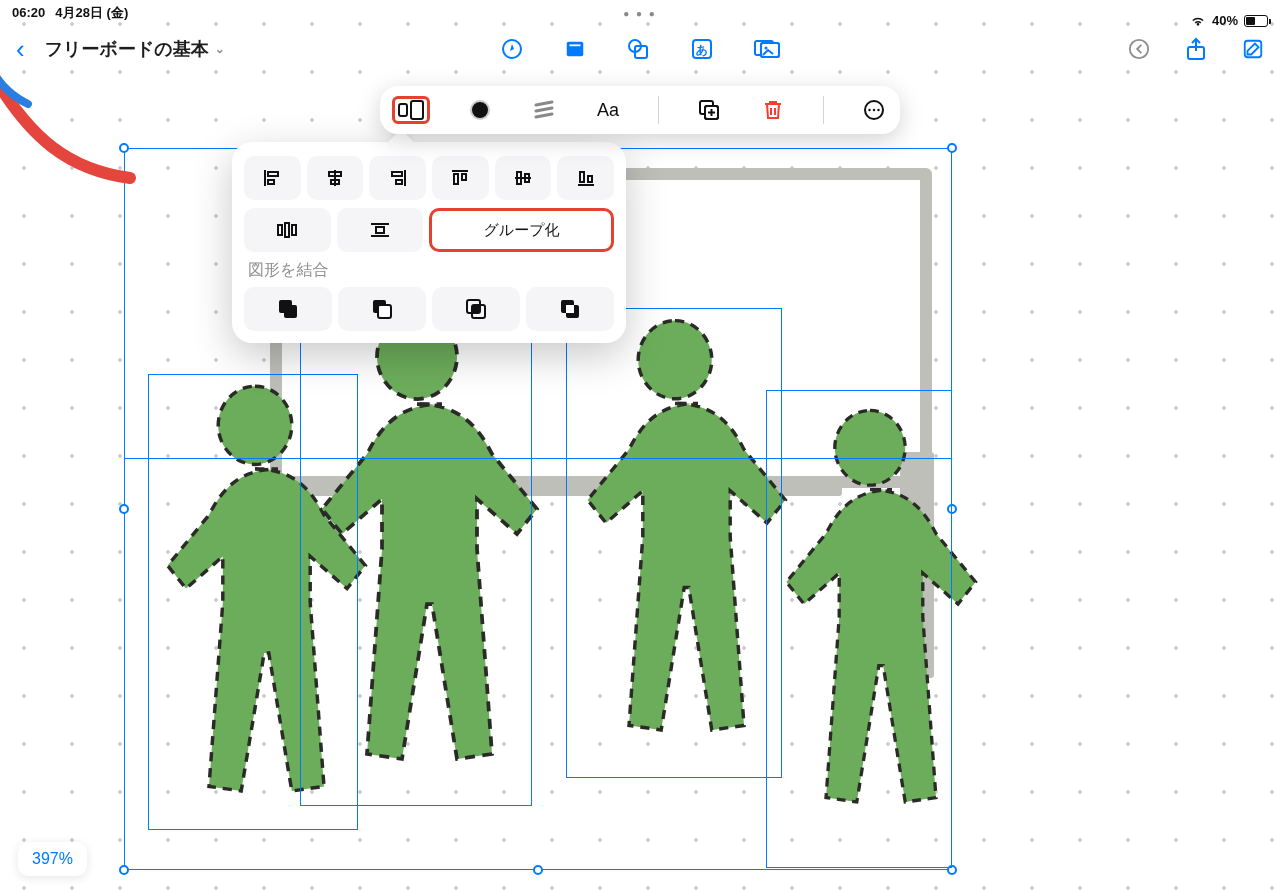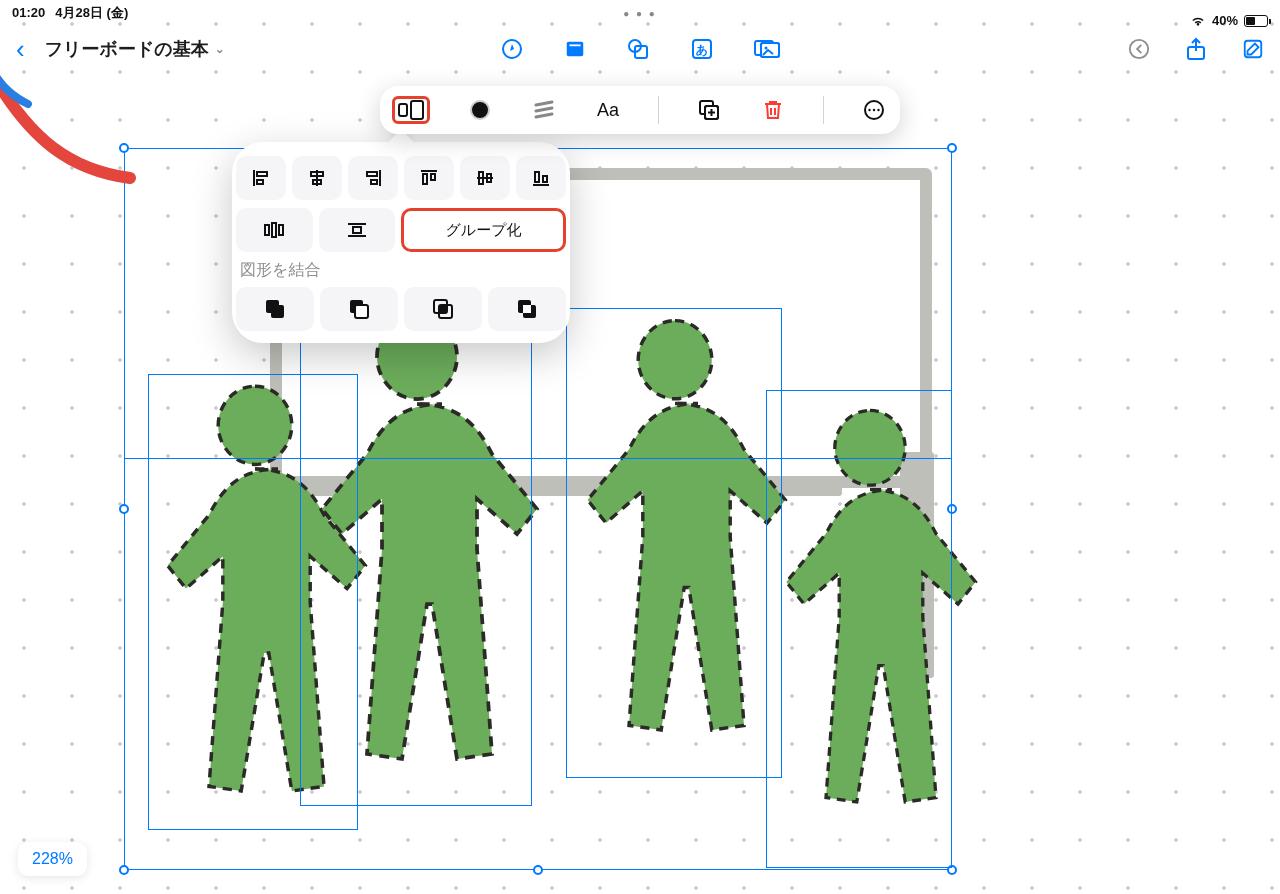--- a/index.html
+++ b/index.html
@@ -37,21 +37,21 @@
   .righttools{position:absolute;right:16px;top:0;height:46px;display:flex;align-items:center;gap:36px;}
   .righttools .tool-ic{color:#8e8e93;}
   .righttools .tool-ic.blue{color:var(--blue);}
   
   .ctx{position:absolute;z-index:20;left:380px;top:86px;display:flex;align-items:center;background:#fff;border-radius:18px;box-shadow:0 6px 24px rgba(0,0,0,.18);padding:10px 12px;gap:36px;}
   .ctx .sep{width:1px;height:28px;background:var(--border);}
   .ctx-btn{display:flex;align-items:center;justify-content:center;color:#111;min-width:28px;height:28px;}
   .ctx-btn.red{color:var(--red);}
   .hl{border:3px solid var(--highlight);border-radius:6px;padding:1px 3px;}
   
-  .pop{position:absolute;z-index:19;left:232px;top:142px;width:338px;background:#fff;border-radius:31px;box-shadow:0 12px 40px rgba(0,0,0,.22);padding:14px 4px 12px;}
+  .pop{position:absolute;z-index:19;left:232px;top:142px;width:394px;background:#fff;border-radius:20px;box-shadow:0 12px 40px rgba(0,0,0,.22);padding:14px 12px 12px;}
   .pop-caret{position:absolute;top:-9px;left:160px;width:18px;height:18px;background:#fff;transform:rotate(45deg);box-shadow:-3px -3px 6px rgba(0,0,0,.06);}
   .btn-row{display:flex;gap:6px;margin-bottom:8px;}
   .pbtn{flex:1;height:44px;background:var(--soft);border-radius:10px;display:flex;align-items:center;justify-content:center;color:#111;}
   .pbtn.wide{flex:2;}
   .pbtn.hl{border:3px solid var(--highlight);background:#fff;font-size:15px;color:#111;font-weight:400;}
   .section-label{font-size:16px;color:#8e8e93;margin:8px 4px 6px;}
   
   .canvas{position:absolute;inset:0;z-index:2;}
   .sel-outer{position:absolute;left:124px;top:148px;width:828px;height:722px;border:1.5px solid var(--blue);}
   .sel-outer .h{position:absolute;width:10px;height:10px;background:#fff;border:2px solid var(--blue);border-radius:50%;}
@@ -68,21 +68,21 @@
   .sticky{position:absolute;width:40px;height:36px;background:#f2c53a;border-radius:6px;filter:contrast(.95);}
   .person{position:absolute;fill:var(--green);stroke:#2a2a27;stroke-width:1.5;stroke-dasharray:4 3;}
   .zoom{position:absolute;left:18px;bottom:18px;background:#fff;border-radius:10px;padding:8px 14px;font-size:16px;color:var(--blue);font-weight:500;box-shadow:0 2px 10px rgba(0,0,0,.1);z-index:30;}
   .redcurve{position:absolute;left:-10px;top:70px;width:150px;height:120px;z-index:3;}
   .bluecurve{position:absolute;left:-6px;top:74px;width:40px;height:40px;z-index:3;}
 </style>
 </head>
 <body>
 
 <div class="status">
-  <div class="left"><span>01:20</span><span>4月28日 (金)</span></div>
+  <div class="left"><span>06:20</span><span>4月28日 (金)</span></div>
   <div class="center">● ● ●</div>
   <div class="right">
     <svg class="wifi" viewBox="0 0 24 18">
         <path d="M12 16a2 2 0 100-4 2 2 0 000 4zm-5-5a8 8 0 0110 0l-1.5 1.6a5.6 5.6 0 00-7 0zm-3.5-3.6a13 13 0 0117 0L19 9a10.6 10.6 0 00-14 0z" fill="#111"></path>
       </svg>
     <span>40%</span>
     <span class="batt">
         <span class="fill"></span>
       </span>
   </div>
@@ -334,13 +334,13 @@
     <div class="pbtn">
         <svg width="22" height="22" viewBox="0 0 22 22">
           <rect x="2" y="2" width="13" height="13" rx="2" fill="#111"></rect>
           <rect x="7" y="7" width="13" height="13" rx="2" fill="#111"></rect>
           <rect x="7" y="7" width="8" height="8" fill="#fff"></rect>
         </svg>
       </div>
   </div>
 </div>
 
-<div class="zoom"><span>228%</span></div>
+<div class="zoom"><span>397%</span></div>
 
 </body></html>

